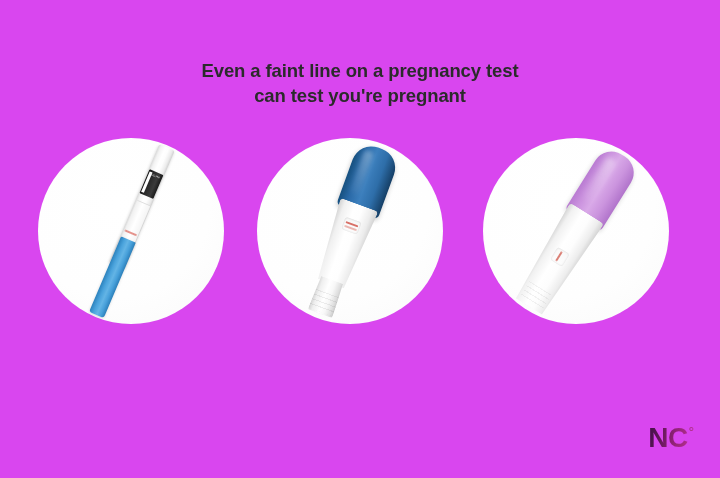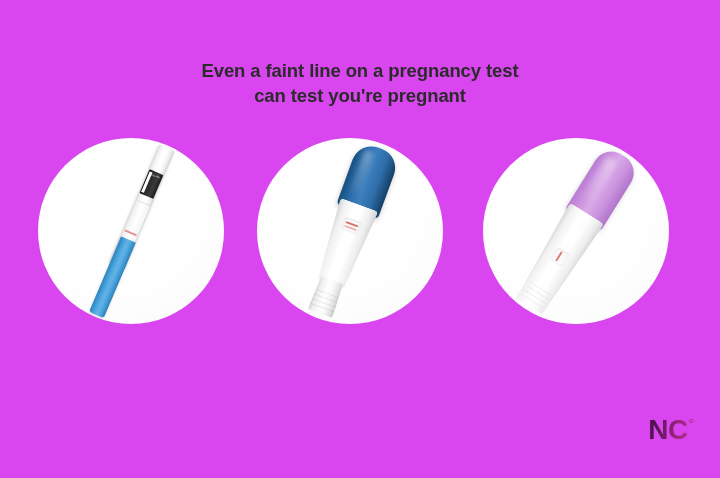--- a/index.html
+++ b/index.html
@@ -331,21 +331,21 @@
     height: 18px;
     background: repeating-linear-gradient(180deg,
       rgba(0,0,0,0.05) 0px, rgba(0,0,0,0.05) 1px,
       rgba(255,255,255,0) 1px, rgba(255,255,255,0) 5px);
   }
 
   
   .logo {
     position: absolute;
     right: 26px;
-    bottom: 34px;
+    bottom: 26px;
     display: flex;
     align-items: flex-start;
     line-height: 1;
   }
   .logo-mark {
     font-size: 28px;
     font-weight: bold;
     letter-spacing: -0.5px;
     background: linear-gradient(100deg, #3f1046 0%, #5e1657 28%, #8c2173 60%, #b5308f 100%);
     -webkit-background-clip: text;

